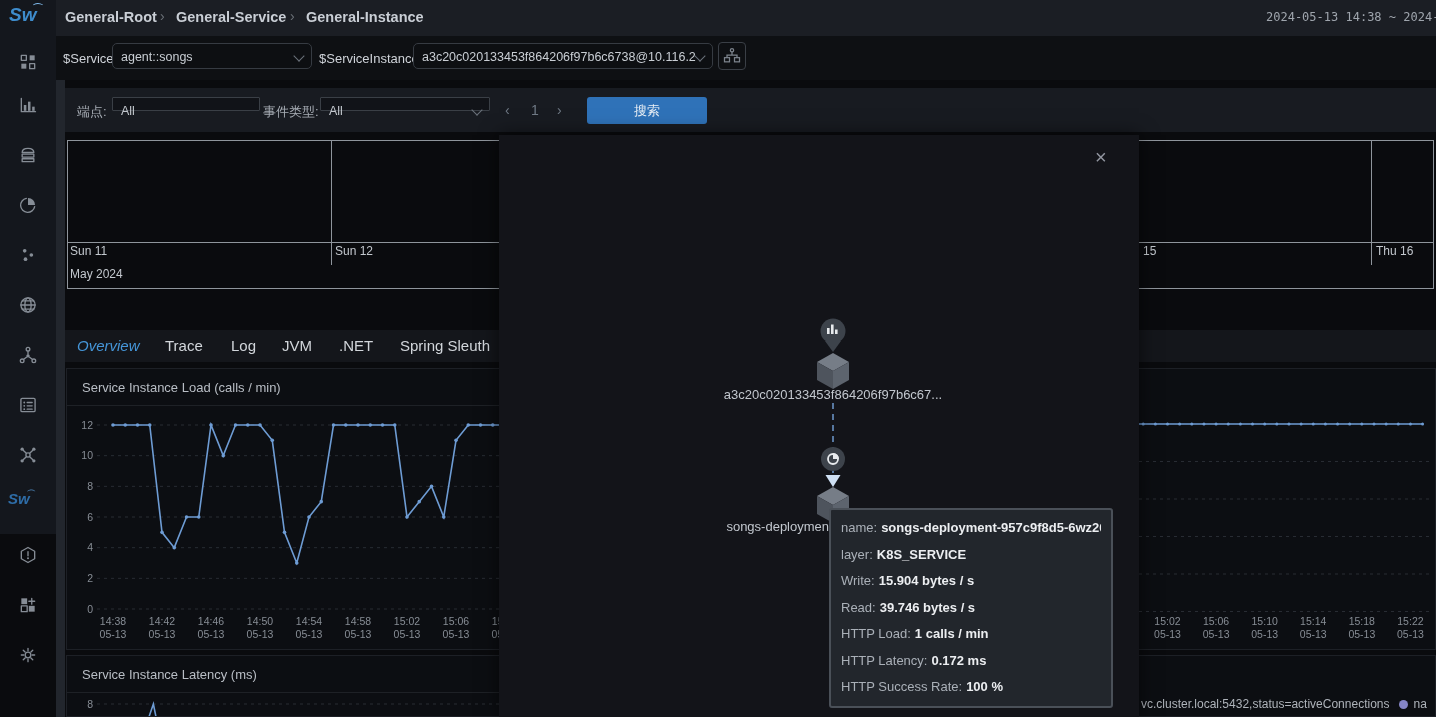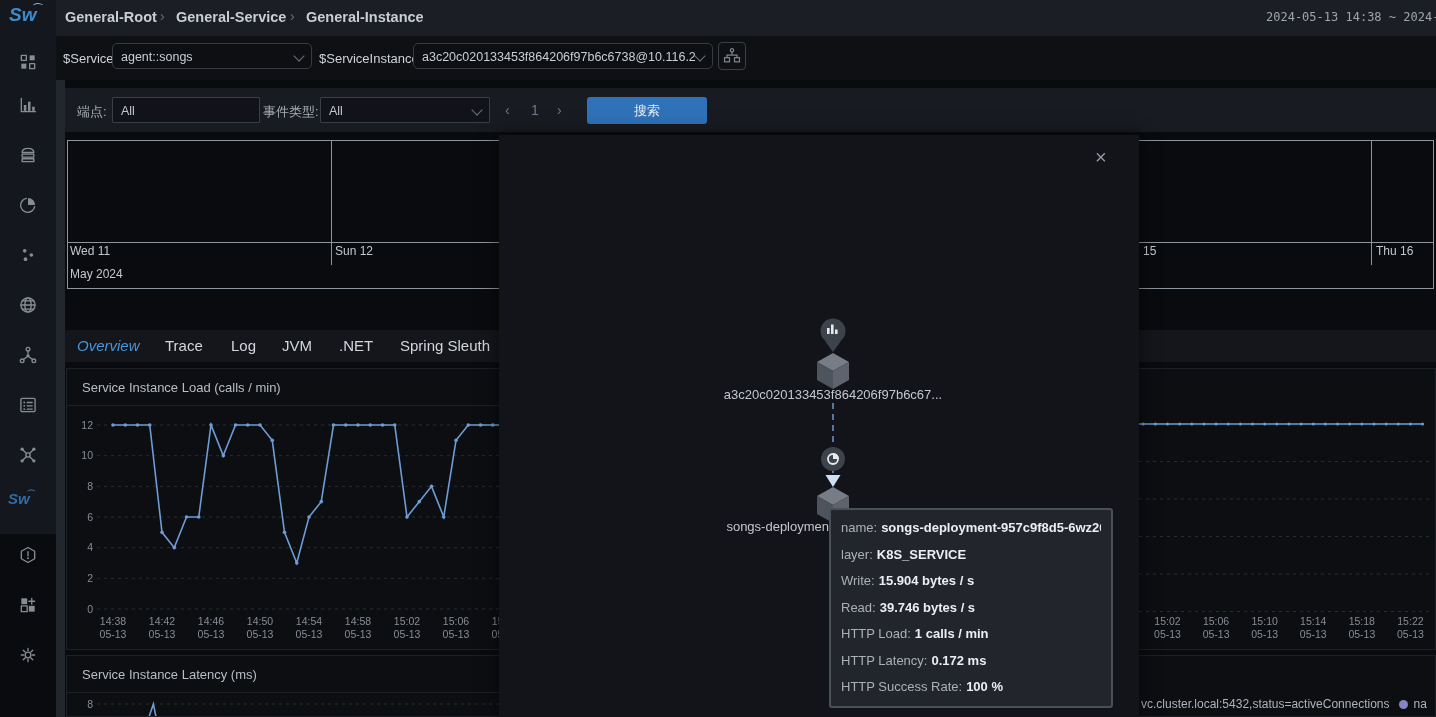--- a/index.html
+++ b/index.html
@@ -23,21 +23,21 @@
   .sel-label{position:absolute;top:15px;font-size:13px;color:#cfd3d9;}
   .sel-input{position:absolute;top:7px;height:26px;background:#0d0f12;border:1px solid #363b42;border-radius:5px;
     font-size:12.5px;color:#c9ced4;line-height:26px;padding:0 20px 0 8px;box-sizing:border-box;white-space:nowrap;overflow:hidden;}
   .chev{position:absolute;right:8px;top:8px;width:7px;height:7px;border-right:1.5px solid #6b727b;border-bottom:1.5px solid #6b727b;transform:rotate(45deg);}
   .hier-btn{position:absolute;left:662px;top:6px;width:26px;height:26px;border:1px solid #3a3f46;border-radius:4px;}
   .hier-btn svg{position:absolute;left:3px;top:3px;stroke:#7c838c;fill:none;stroke-width:1.5;}
   
   .leftband{position:absolute;left:56px;top:80px;width:9px;height:637px;background:#22262d;z-index:1;}
   .filterbar{position:absolute;left:65px;top:88px;width:1371px;height:44px;background:#181b21;z-index:2;}
   .f-label{position:absolute;top:15px;font-size:13px;color:#a7adb5;}
-  .f-input{position:absolute;top:9px;height:26px;background:#111318;border:1px solid #3a3f46;border-radius:1px;
+  .f-input{position:absolute;top:9px;height:14px;background:#111318;border:1px solid #3a3f46;border-radius:1px;
     font-size:12.5px;color:#c3c8ce;line-height:26px;padding:0 8px;box-sizing:border-box;}
   .pager{position:absolute;top:14px;font-size:14px;color:#707a86;}
   .search-btn{position:absolute;left:522px;top:9px;width:120px;height:27px;background:#2f72b8;border-radius:3px;
     color:#ecf1f6;font-size:13px;text-align:center;line-height:27px;}
   
   .timeline{position:absolute;left:67px;top:140px;width:1367px;height:149px;z-index:2;}
   .tl-line{position:absolute;background:#8f959c;}
   .tl-day{position:absolute;top:104px;font-size:12px;color:#c3c8ce;}
   .tl-month{position:absolute;left:3px;top:127px;font-size:12px;color:#c3c8ce;}
   
@@ -192,21 +192,21 @@
   </div>
 
   <div class="timeline">
     <div class="tl-line" style="left:0;top:0;width:1367px;height:1px"></div>
     <div class="tl-line" style="left:0;top:102px;width:1367px;height:1px"></div>
     <div class="tl-line" style="left:0;top:148px;width:1367px;height:1px"></div>
     <div class="tl-line" style="left:0;top:0;width:1px;height:148px"></div>
     <div class="tl-line" style="left:1366px;top:0;width:1px;height:148px"></div>
     <div class="tl-line" style="left:264px;top:0;width:1px;height:125px"></div>
     <div class="tl-line" style="left:1304px;top:0;width:1px;height:125px"></div>
-    <span class="tl-day" style="left:3px">Wed 11</span>
+    <span class="tl-day" style="left:3px">Sun 11</span>
     <span class="tl-day" style="left:268px">Sun 12</span>
     <span class="tl-day" style="left:1076px">15</span>
     <span class="tl-day" style="left:1309px">Thu 16</span>
     <span class="tl-month">May 2024</span>
   </div>
 
   <div class="tabbar">
     <span class="tab active" style="left:12px">Overview</span>
     <span class="tab" style="left:100px">Trace</span>
     <span class="tab" style="left:166px">Log</span>

